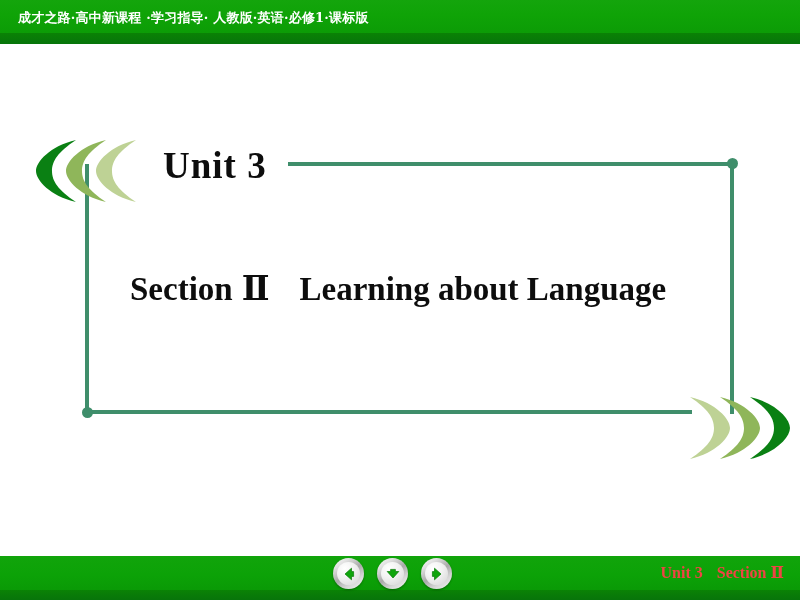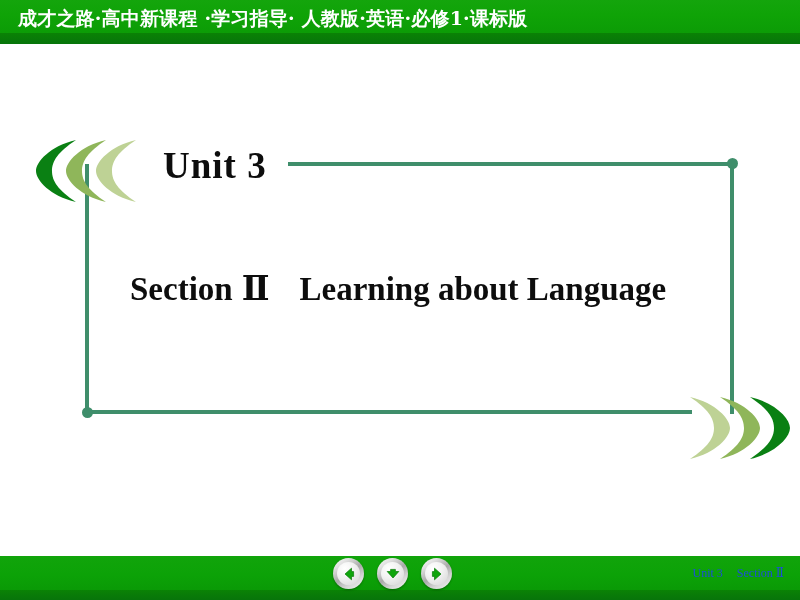--- a/index.html
+++ b/index.html
@@ -37,21 +37,21 @@
     background: linear-gradient(180deg, #0a8205 0%, #07750a 100%);
   }
   #header-title {
     position: absolute;
     left: 18px; top: 3px;
     height: 30px;
     line-height: 30px;
     color: #ffffff;
     font-family: "DejaVu Serif", "Liberation Serif", serif;
     font-weight: bold;
-    font-size: 19px;
+    font-size: 13px;
     letter-spacing: 0.2px;
     white-space: nowrap;
   }
 
   
   #slide-body {
     position: absolute;
     left: 0; top: 44px;
     width: 800px;
     height: 512px;
@@ -168,24 +168,24 @@
   .nav-btn svg { display: block; }
   #nav-prev { left: 3px; }
   #nav-down { left: 47px; }
   #nav-next { left: 91px; }
 
   #footer-label {
     position: absolute;
     right: 16px; top: 4px;
     height: 26px;
     line-height: 26px;
-    color: #1d4ed8;
-    font-family: "Liberation Serif", "DejaVu Serif", serif;
-    font-weight: normal;
-    font-size: 12px;
+    color: #ef4444;
+    font-family: "Liberation Serif", "DejaVu Serif", serif;
+    font-weight: bold;
+    font-size: 16px;
     white-space: nowrap;
   }
   #footer-label .gap { display: inline-block; width: 14px; }
 </style>
 </head>
 <body>
 
 <div id="header-bar">
   <div id="header-bright"></div>
   <div id="header-dark"></div>

